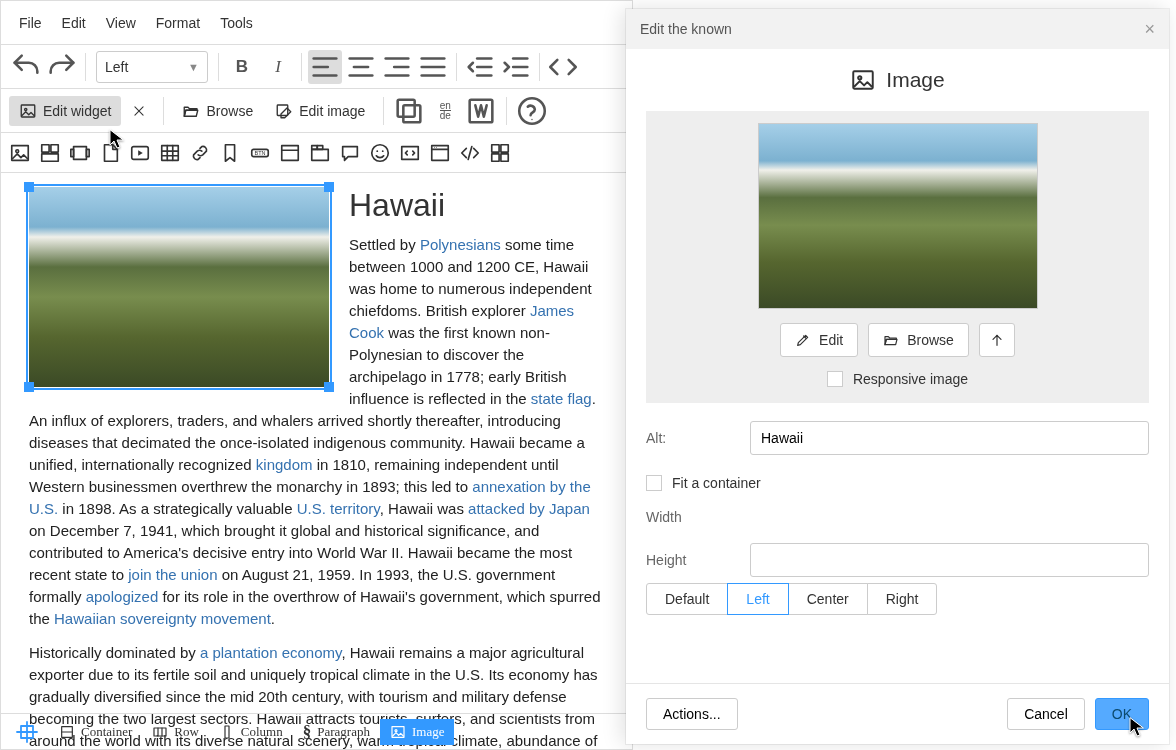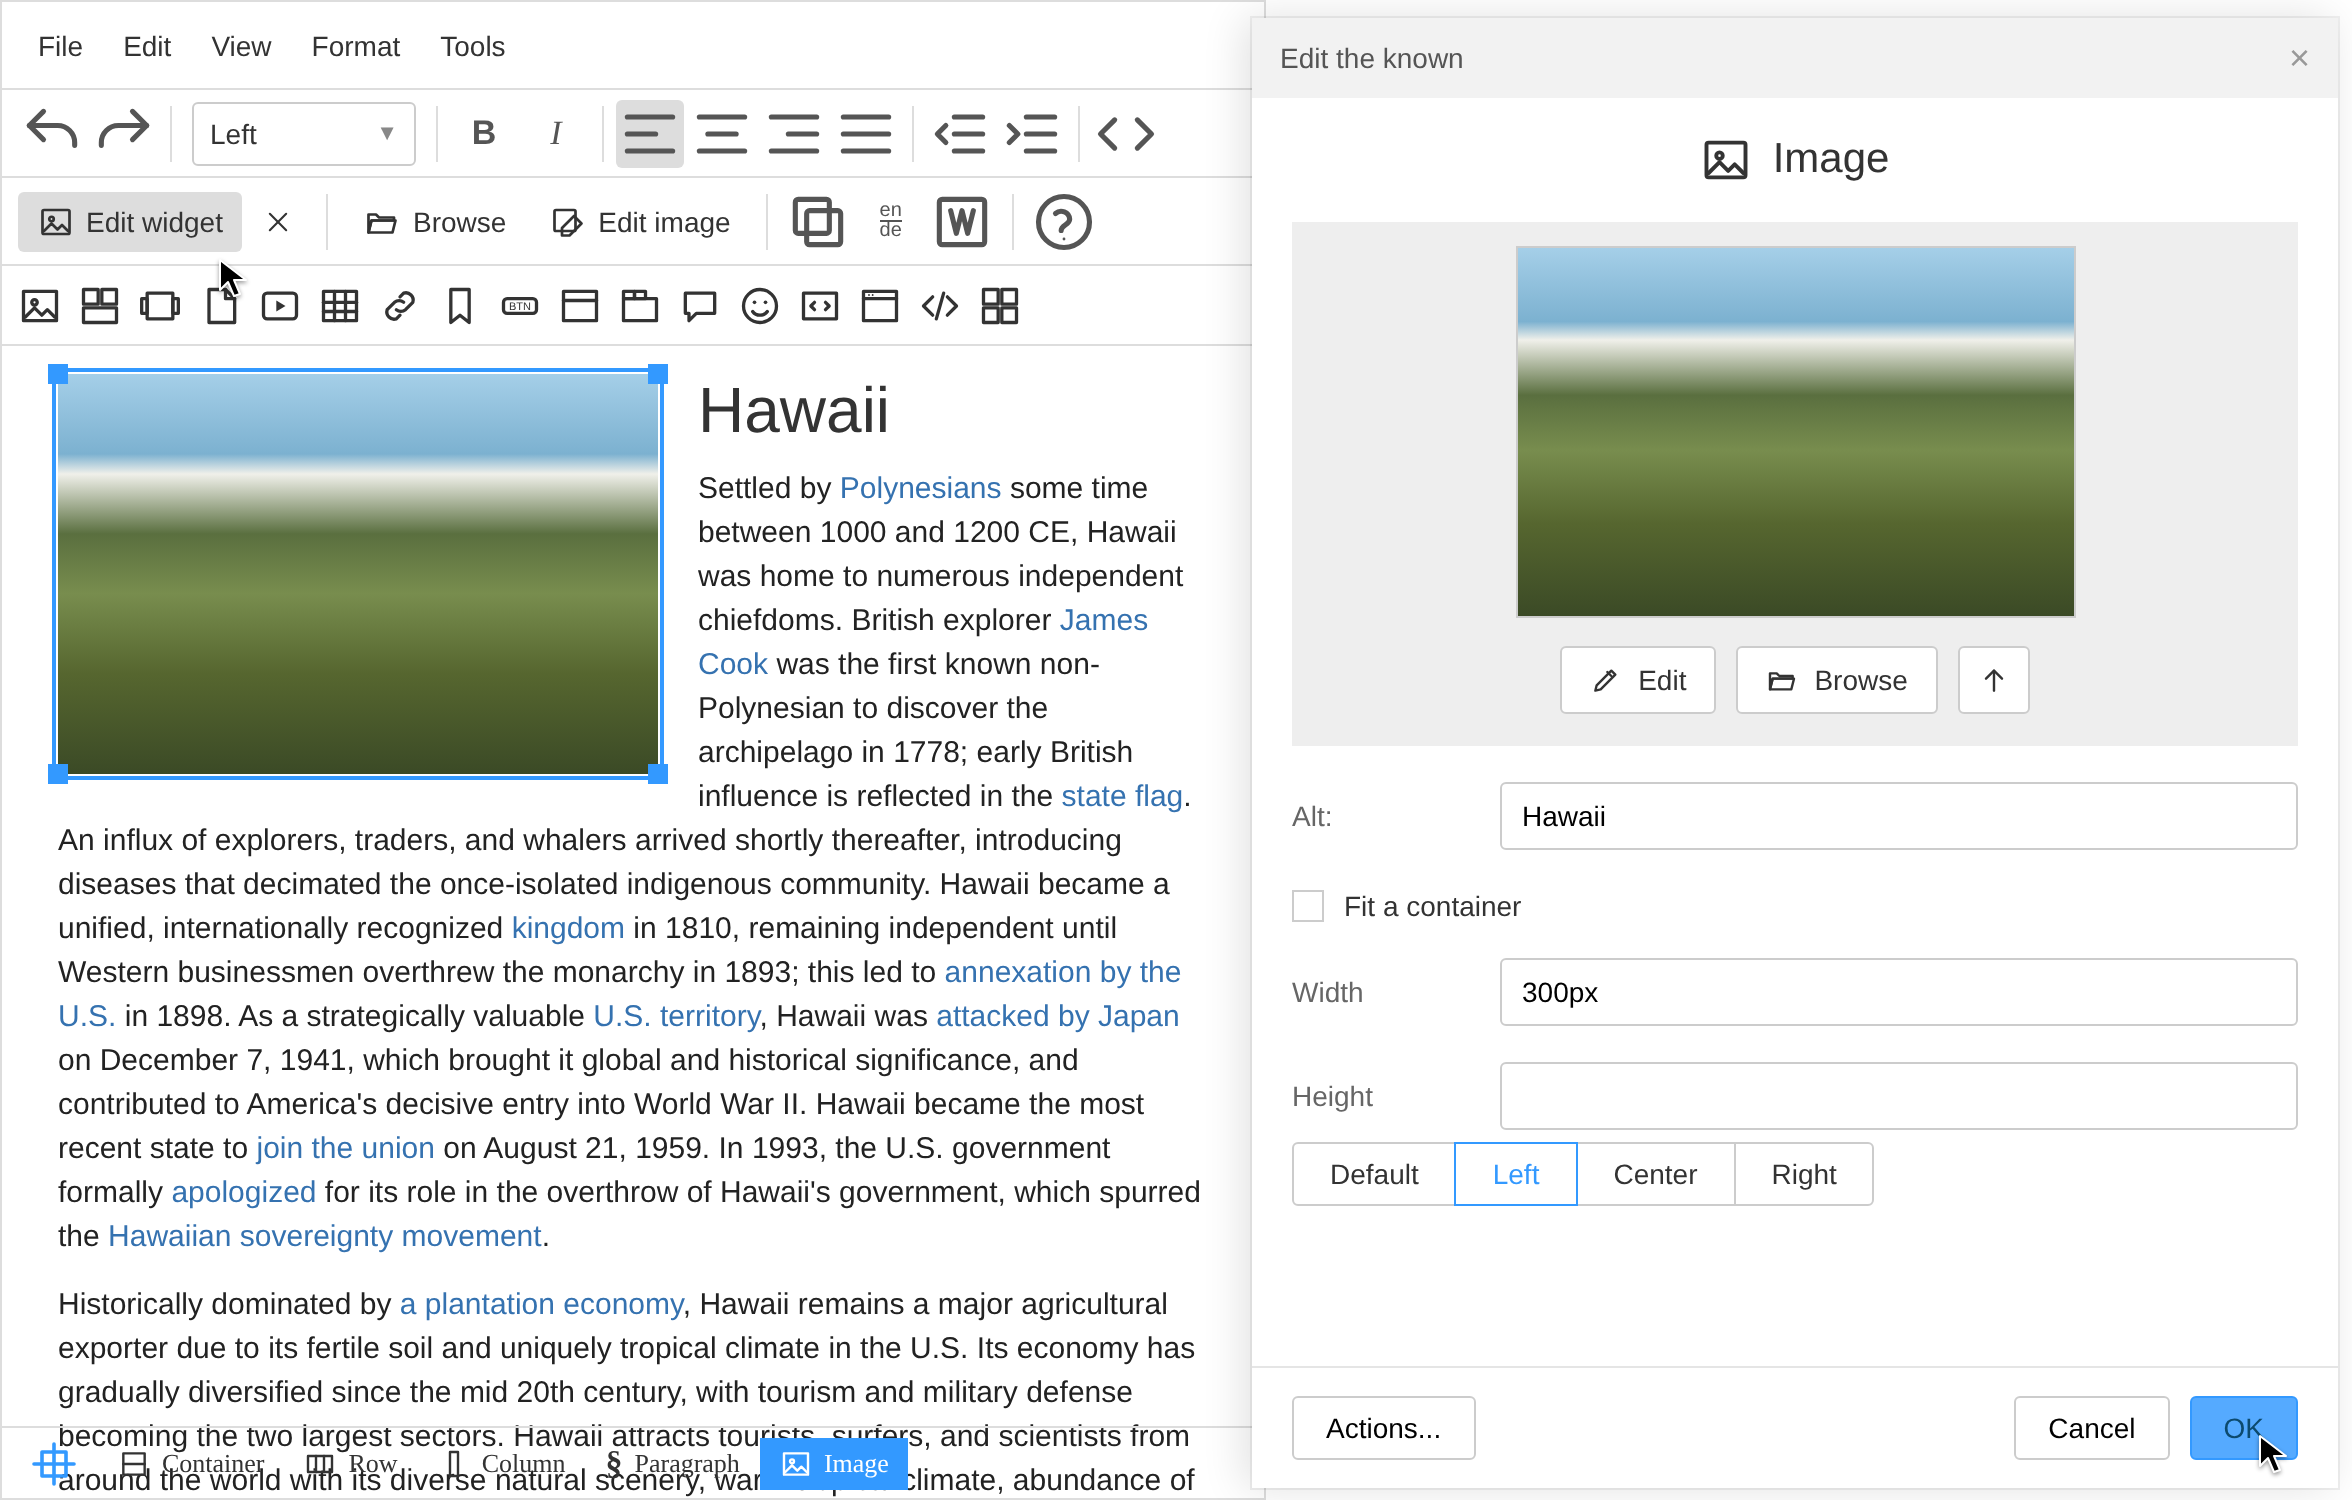--- a/index.html
+++ b/index.html
@@ -447,35 +447,38 @@
             </svg>
           <span>Browse</span>
         </div>
         <div class="prev-icon-btn">
           <svg viewBox="0 0 24 24" width="16" height="16">
               <line x1="12" y1="20" x2="12" y2="5"></line>
               <polyline points="6,11 12,5 18,11"></polyline>
             </svg>
         </div>
       </div>
+      <div class="preview-check">
+        <span class="chk"></span>
+        <span>Responsive image</span>
+      </div>
     </div>
 
     <div class="form-row">
       <div class="form-label">Alt:</div>
       <input class="form-input" value="Hawaii" style="">
     </div>
 
     <div class="fit-row">
       <span class="chk"></span>
       <span>Fit a container</span>
     </div>
 
     <div class="form-row">
       <div class="form-label">Width</div>
-      <input class="form-input" value="300px" style="">
     </div>
     <div class="form-row">
       <div class="form-label">Height</div>
       <input class="form-input" value="" style="">
     </div>
 
     <div class="align-group">
       <div class="align-btn">Default</div>
       <div class="align-btn selected">Left</div>
       <div class="align-btn">Center</div>

